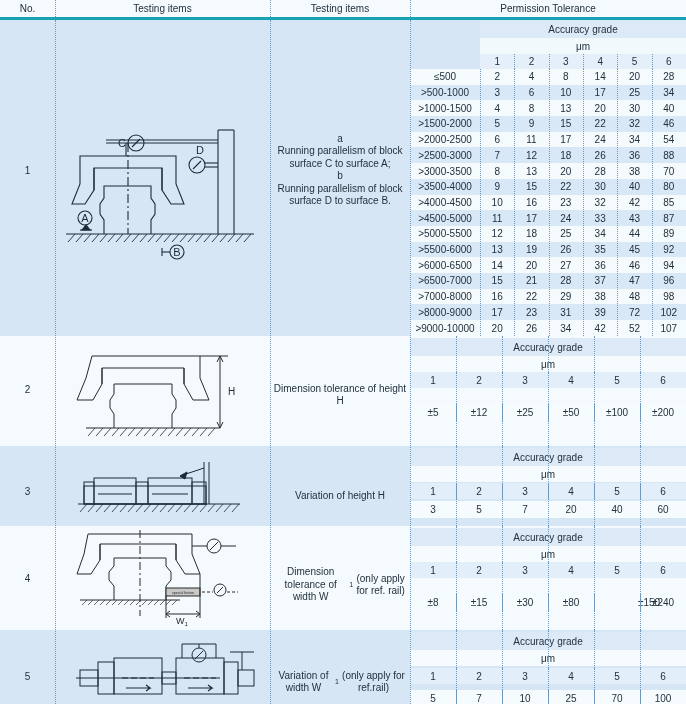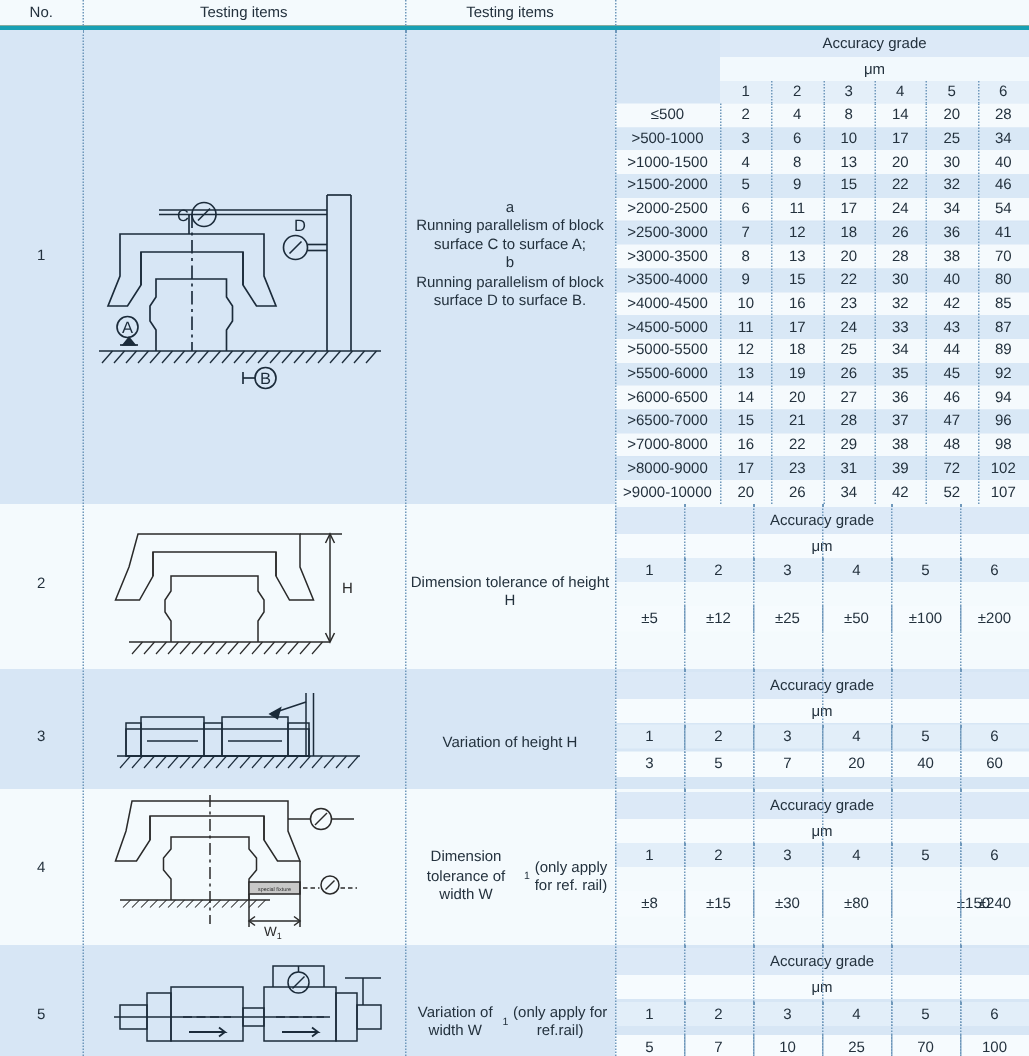--- a/index.html
+++ b/index.html
@@ -7,21 +7,21 @@
     margin: 0; padding: 0;
     width: 686px; height: 704px;
     background: #ffffff;
     font-family: "Liberation Sans", sans-serif;
     -webkit-font-smoothing: antialiased;
   }
   #sheet {
     position: relative;
     width: 686px; height: 704px;
     overflow: hidden;
-    background: #f97316;
+    background: #fef9c3;
   }
 
   
   .hdr {
     position: absolute; left: 0; top: 0;
     width: 686px; height: 17px;
     background: #f4fafd;
   }
   .hdr-cell {
     position: absolute; top: 0; height: 17px;
@@ -79,20 +79,21 @@
   <div class="bg bg-row-dark" style="left:0;top:20px;width:686px;height:316px;"></div>
   <div class="bg bg-row-light" style="left:0;top:336px;width:686px;height:110px;"></div>
   <div class="bg bg-row-dark" style="left:0;top:446px;width:686px;height:80px;"></div>
   <div class="bg bg-row-light" style="left:0;top:526px;width:686px;height:104px;"></div>
   <div class="bg bg-row-dark" style="left:0;top:630px;width:686px;height:74px;"></div>
 
   <div class="hdr"></div>
   <div class="hdr-cell" style="left:0;width:55px;">No.</div>
   <div class="hdr-cell" style="left:55px;width:215px;">Testing items</div>
   <div class="hdr-cell" style="left:270px;width:140px;">Testing items</div>
+  <div class="hdr-cell" style="left:410px;width:276px;">Permission  Tolerance</div>
   <div class="teal-rule"></div>
 
   <div class="vsep" style="left:55px;top:0;height:17px;"></div>
   <div class="vsep" style="left:270px;top:0;height:17px;"></div>
   <div class="vsep" style="left:410px;top:0;height:17px;"></div>
 
   <div class="cell" style="left:0;top:160px;width:55px;height:20px;">1</div>
 
   <div class="bg bg-band-mid" style="left:480px;top:20px;width:206px;height:18px;"></div>
   <div class="bg bg-band-pale" style="left:480px;top:38px;width:206px;height:16px;"></div>
@@ -156,21 +157,21 @@
       <div class="cell" style="left:583px;top:131.8px;width:34.333333333333336px;height:15.7px;">24</div>
       <div class="cell" style="left:617.3333333333334px;top:131.8px;width:34.333333333333336px;height:15.7px;">34</div>
       <div class="cell" style="left:651.6666666666667px;top:131.8px;width:34.333333333333336px;height:15.7px;">54</div>
       <div class="bg" style="left:410px;top:147.5px;width:276px;height:15.7px;background:#d9e8f6;"></div>
       <div class="cell" style="left:410px;top:147.5px;width:70px;height:15.7px;">&gt;2500-3000</div>
       <div class="cell" style="left:480px;top:147.5px;width:34.333333333333336px;height:15.7px;">7</div>
       <div class="cell" style="left:514.3333333333334px;top:147.5px;width:34.333333333333336px;height:15.7px;">12</div>
       <div class="cell" style="left:548.6666666666666px;top:147.5px;width:34.333333333333336px;height:15.7px;">18</div>
       <div class="cell" style="left:583px;top:147.5px;width:34.333333333333336px;height:15.7px;">26</div>
       <div class="cell" style="left:617.3333333333334px;top:147.5px;width:34.333333333333336px;height:15.7px;">36</div>
-      <div class="cell" style="left:651.6666666666667px;top:147.5px;width:34.333333333333336px;height:15.7px;">41</div>
+      <div class="cell" style="left:651.6666666666667px;top:147.5px;width:34.333333333333336px;height:15.7px;">88</div>
       <div class="bg" style="left:410px;top:163.2px;width:276px;height:15.7px;background:#f5fafd;"></div>
       <div class="cell" style="left:410px;top:163.2px;width:70px;height:15.7px;">&gt;3000-3500</div>
       <div class="cell" style="left:480px;top:163.2px;width:34.333333333333336px;height:15.7px;">8</div>
       <div class="cell" style="left:514.3333333333334px;top:163.2px;width:34.333333333333336px;height:15.7px;">13</div>
       <div class="cell" style="left:548.6666666666666px;top:163.2px;width:34.333333333333336px;height:15.7px;">20</div>
       <div class="cell" style="left:583px;top:163.2px;width:34.333333333333336px;height:15.7px;">28</div>
       <div class="cell" style="left:617.3333333333334px;top:163.2px;width:34.333333333333336px;height:15.7px;">38</div>
       <div class="cell" style="left:651.6666666666667px;top:163.2px;width:34.333333333333336px;height:15.7px;">70</div>
       <div class="bg" style="left:410px;top:178.89999999999998px;width:276px;height:15.7px;background:#d9e8f6;"></div>
       <div class="cell" style="left:410px;top:178.89999999999998px;width:70px;height:15.7px;">&gt;3500-4000</div>

